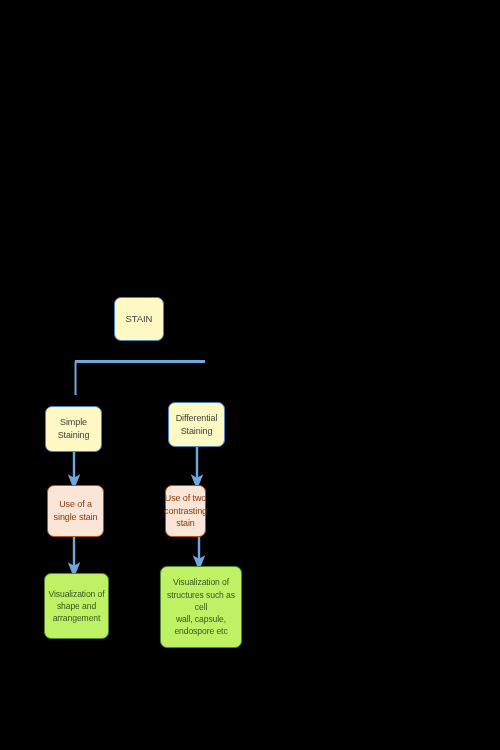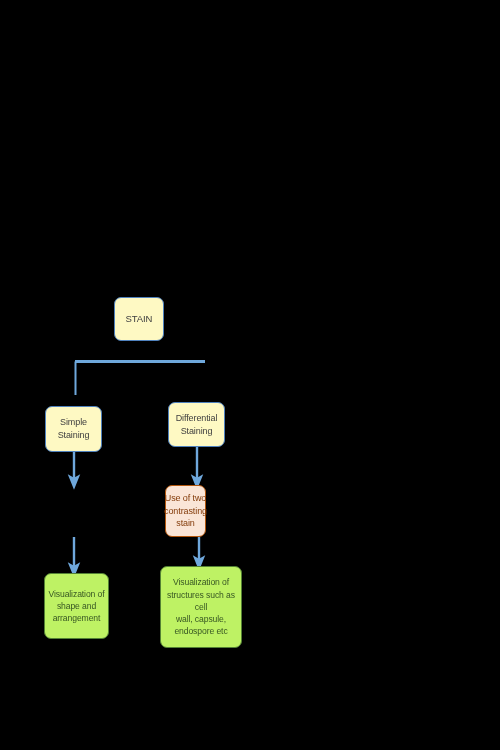--- a/index.html
+++ b/index.html
@@ -145,20 +145,24 @@
   <div class="node node--blue" id="node-simple-staining">
     <span class="node-text">Simple
 Staining</span>
   </div>
 
   <div class="node node--blue" id="node-differential-staining">
     <span class="node-text">Differential
 Staining</span>
   </div>
 
+  <div class="node node--orange" id="node-single-stain">
+    <span class="node-text">Use of a
+single stain</span>
+  </div>
 
   <div class="node node--orange" id="node-two-stains">
     <span class="node-text">Use of two
 contrasting stain</span>
   </div>
 
   <div class="node node--green" id="node-visualization-shape">
     <span class="node-text">Visualization of
 shape and
 arrangement</span>

